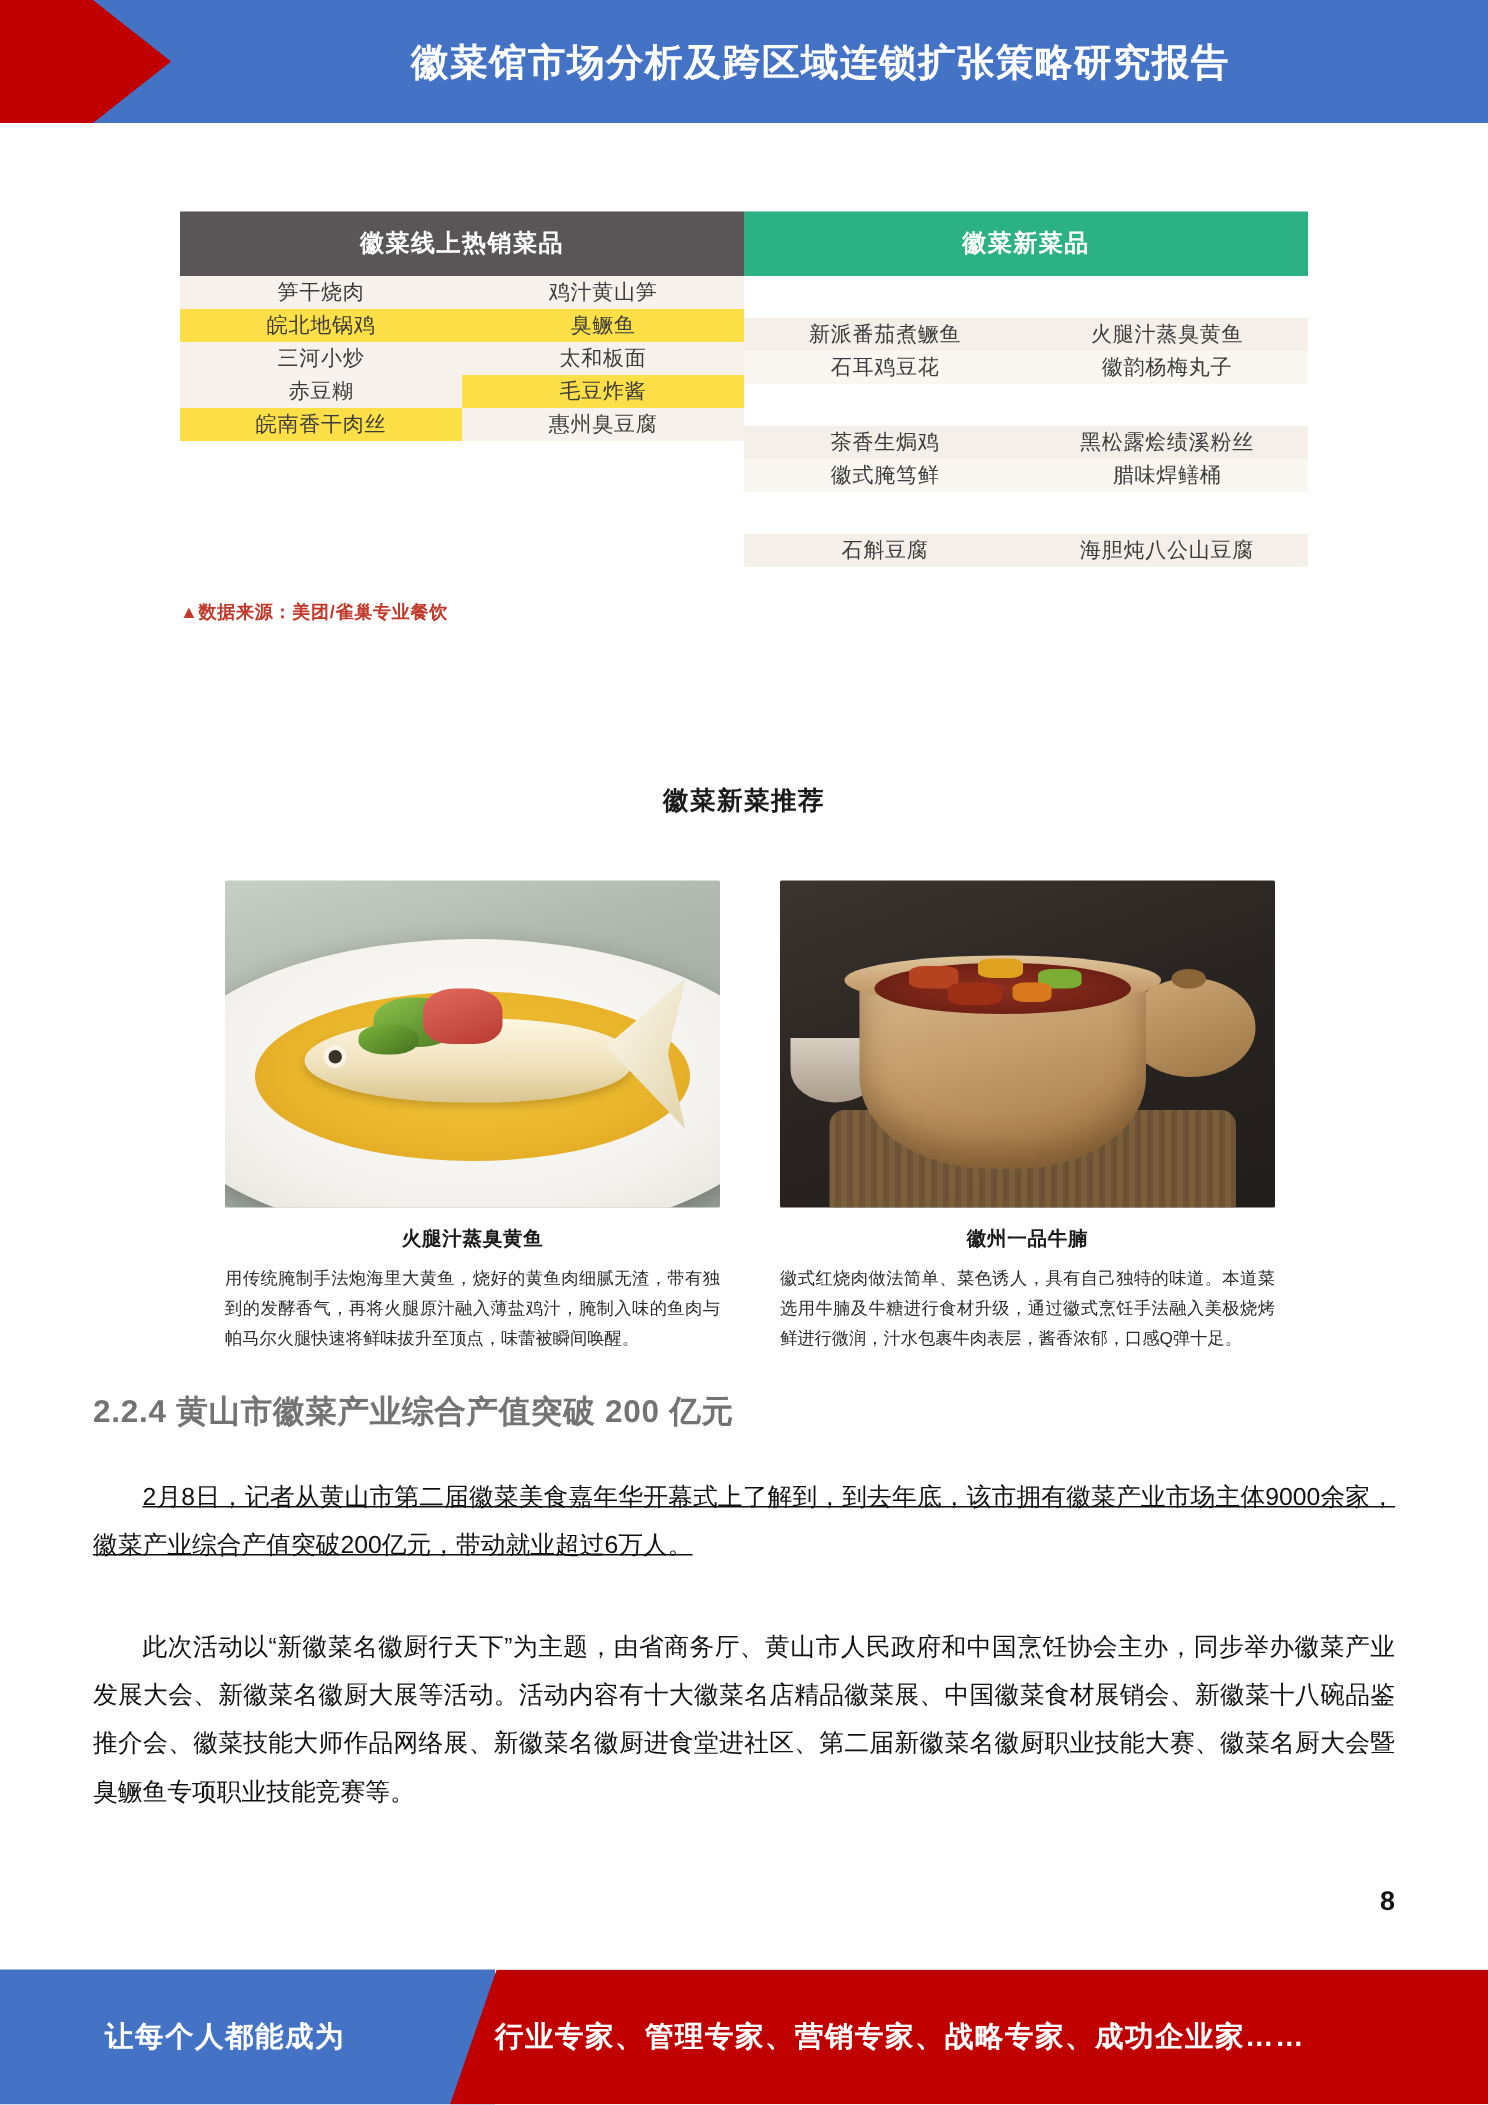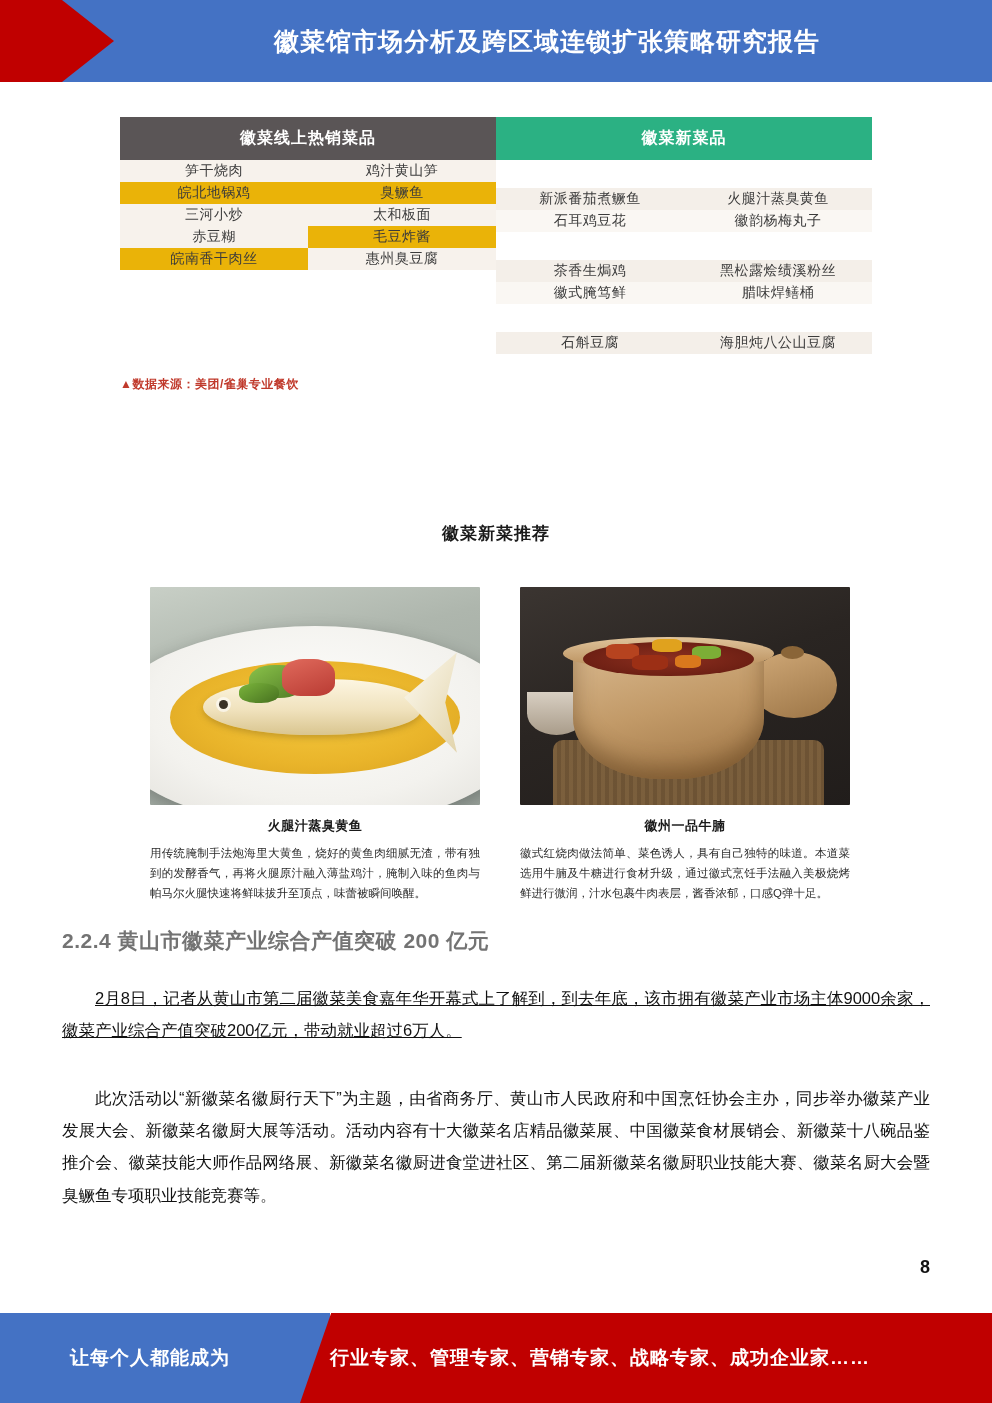--- a/index.html
+++ b/index.html
@@ -75,20 +75,21 @@
     background: #e8731e;
     color: #ffffff;
     font-size: 27px;
     font-weight: bold;
     text-align: center;
     padding: 16px 0 17px 0;
     letter-spacing: 2px;
   }
   .tg-head {
     display: flex;
+    margin-top: 24px;
   }
   .tg-head-left, .tg-head-right {
     flex: 1;
     color: #ffffff;
     font-size: 16px;
     font-weight: bold;
     text-align: center;
     padding: 11px 0;
     letter-spacing: 1px;
   }
@@ -101,21 +102,21 @@
     flex: 1;
   }
   .tg-cell {
     font-size: 14px;
     color: #3b3b3b;
     text-align: center;
     padding: 2px 0;
     letter-spacing: .5px;
   }
   .tg-left .tg-cell.odd { background: #f7f2ec; }
-  .tg-left .tg-cell.even { background: #eab308; }
+  .tg-left .tg-cell.even { background: #fde047; }
   .tg-right .tg-cell.odd { background: #f4efe9; margin-top: 28px; }
   .tg-right .tg-cell.even { background: #faf7f3; }
 
   .tg-source {
     margin-top: 22px;
     font-size: 12px;
     font-weight: bold;
     color: #c0392b;
     letter-spacing: .5px;
   }

